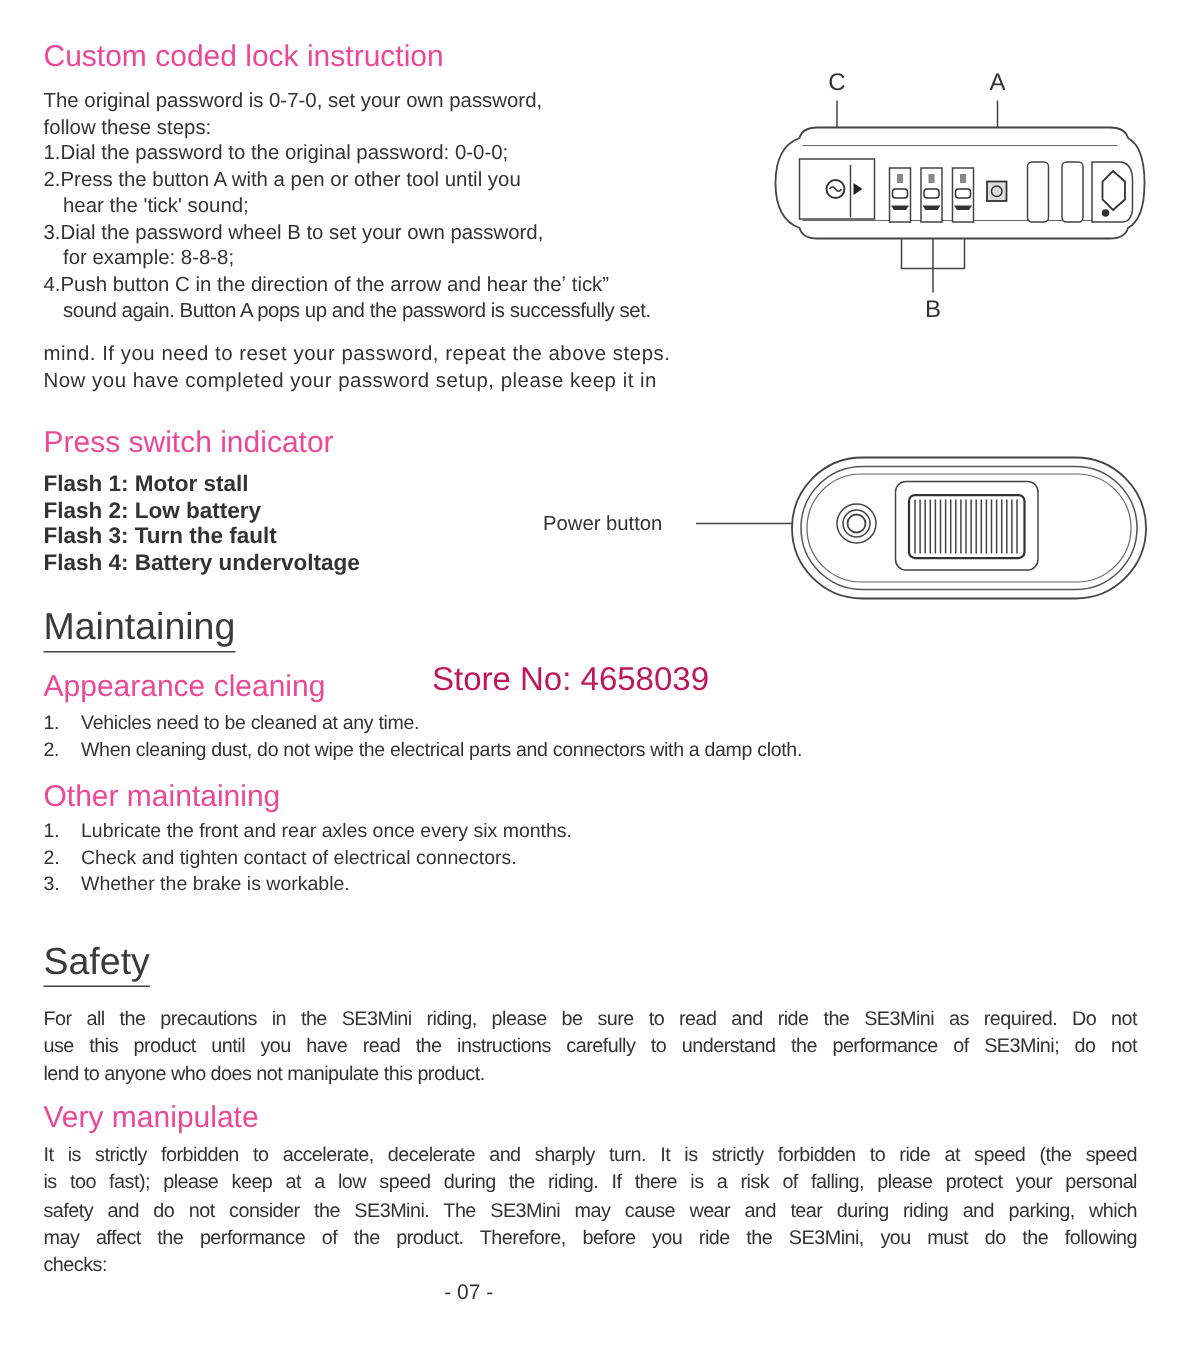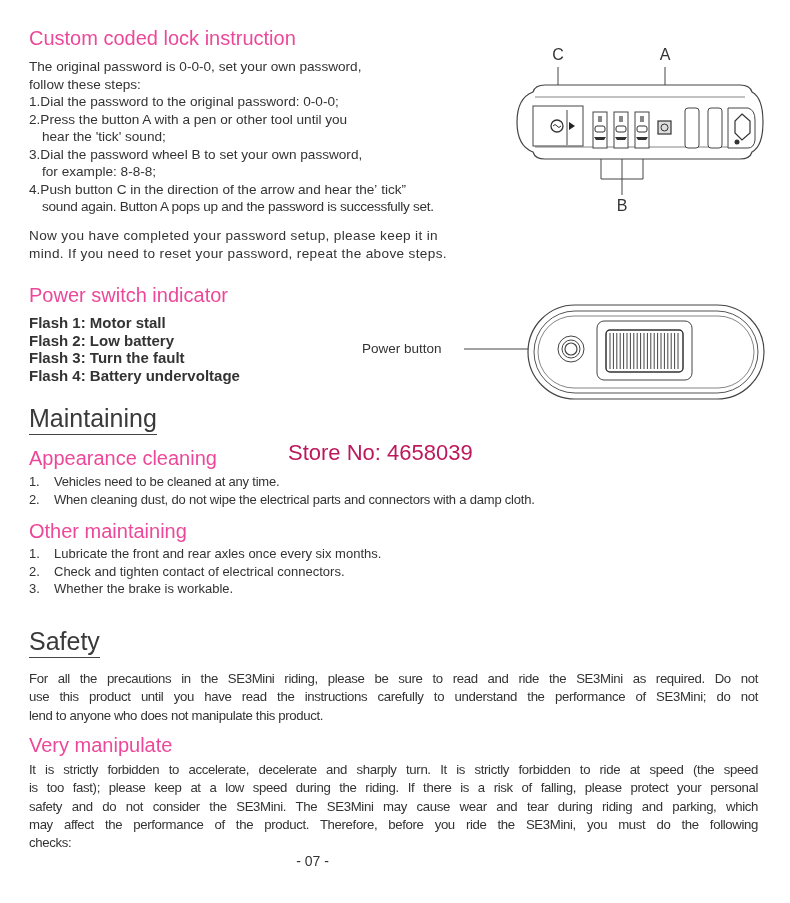--- a/index.html
+++ b/index.html
@@ -19,34 +19,34 @@
   .just.last { text-align-last:left; }
   .watermark { font-size:22px; color:#be185d; white-space:nowrap; }
   svg text { font-family:"Liberation Sans", sans-serif; }
 </style>
 </head>
 <body>
 
 <div class="abs h2" style="left:29px; top:27px;">Custom coded lock instruction</div>
 
 <div class="abs body" style="left:29px; top:58px;">
-  <div class="line">The original password is 0-0-0, set your own password,</div>
+  <div class="line">The original password is 0-7-0, set your own password,</div>
   <div class="line">follow these steps:</div>
   <div class="line">1.Dial the password to the original password: 0-0-0;</div>
   <div class="line">2.Press the button A with a pen or other tool until you</div>
   <div class="line indent">hear the 'tick' sound;</div>
   <div class="line">3.Dial the password wheel B to set your own password,</div>
   <div class="line indent">for example: 8-8-8;</div>
   <div class="line">4.Push button C in the direction of the arrow and hear theʼ tick”</div>
   <div class="line indent" style="letter-spacing:-0.3px;">sound again. Button A pops up and the password is successfully set.</div>
 </div>
 
 <div class="abs body" style="left:29px; top:227px; letter-spacing:0.35px;">
+  <div class="line">mind. If you need to reset your password, repeat the above steps.</div>
   <div class="line">Now you have completed your password setup, please keep it in</div>
-  <div class="line">mind. If you need to reset your password, repeat the above steps.</div>
 </div>
 
 <svg class="abs" style="left:505px; top:40px;" width="275" height="180" viewBox="0 0 275 180">
   <text x="53" y="20" font-size="16" fill="#333" text-anchor="middle">C</text>
   <text x="160" y="20" font-size="16" fill="#333" text-anchor="middle">A</text>
   <text x="117" y="171" font-size="16" fill="#333" text-anchor="middle">B</text>
 
   <line x1="53" y1="27" x2="53" y2="83" stroke="#444" stroke-width="1"></line>
   <line x1="160" y1="27" x2="160" y2="88" stroke="#444" stroke-width="1"></line>
   <polyline points="96,108 96,139 138,139 138,108" fill="none" stroke="#444" stroke-width="1"></polyline>
@@ -80,21 +80,21 @@
   <circle cx="159.5" cy="87.5" r="3.5" fill="none" stroke="#333" stroke-width="1"></circle>
 
   <rect x="180" y="68" width="14" height="40" rx="3" fill="#fff" stroke="#444" stroke-width="1"></rect>
   <rect x="203" y="68" width="14" height="40" rx="3" fill="#fff" stroke="#444" stroke-width="1"></rect>
 
   <path d="M223 68 L243 68 Q250 70 250 80 L250 100 Q249 108 243 108 L223 108 Z" fill="#fff" stroke="#444" stroke-width="1"></path>
   <polygon points="237,74 245,81 245,93 237,100 230,93 230,81" fill="#fff" stroke="#333" stroke-width="1.2"></polygon>
   <circle cx="232" cy="102" r="2.5" fill="#333"></circle>
 </svg>
 
-<div class="abs h2" style="left:29px; top:284px;">Power switch indicator</div>
+<div class="abs h2" style="left:29px; top:284px;">Press switch indicator</div>
 <div class="abs" style="left:29px; top:314px; font-size:15px; line-height:17.5px;font-weight:bold;">
   <div class="line">Flash 1: Motor stall</div>
   <div class="line">Flash 2: Low battery</div>
   <div class="line">Flash 3: Turn the fault</div>
   <div class="line">Flash 4: Battery undervoltage</div>
 </div>
 
 <div class="abs" style="left:362px; top:341px; font-size:13.5px; white-space:nowrap;">Power button</div>
 <svg class="abs" style="left:460px; top:300px;" width="310" height="105" viewBox="0 0 310 105">
   <line x1="4" y1="49" x2="102" y2="49" stroke="#444" stroke-width="1"></line>

